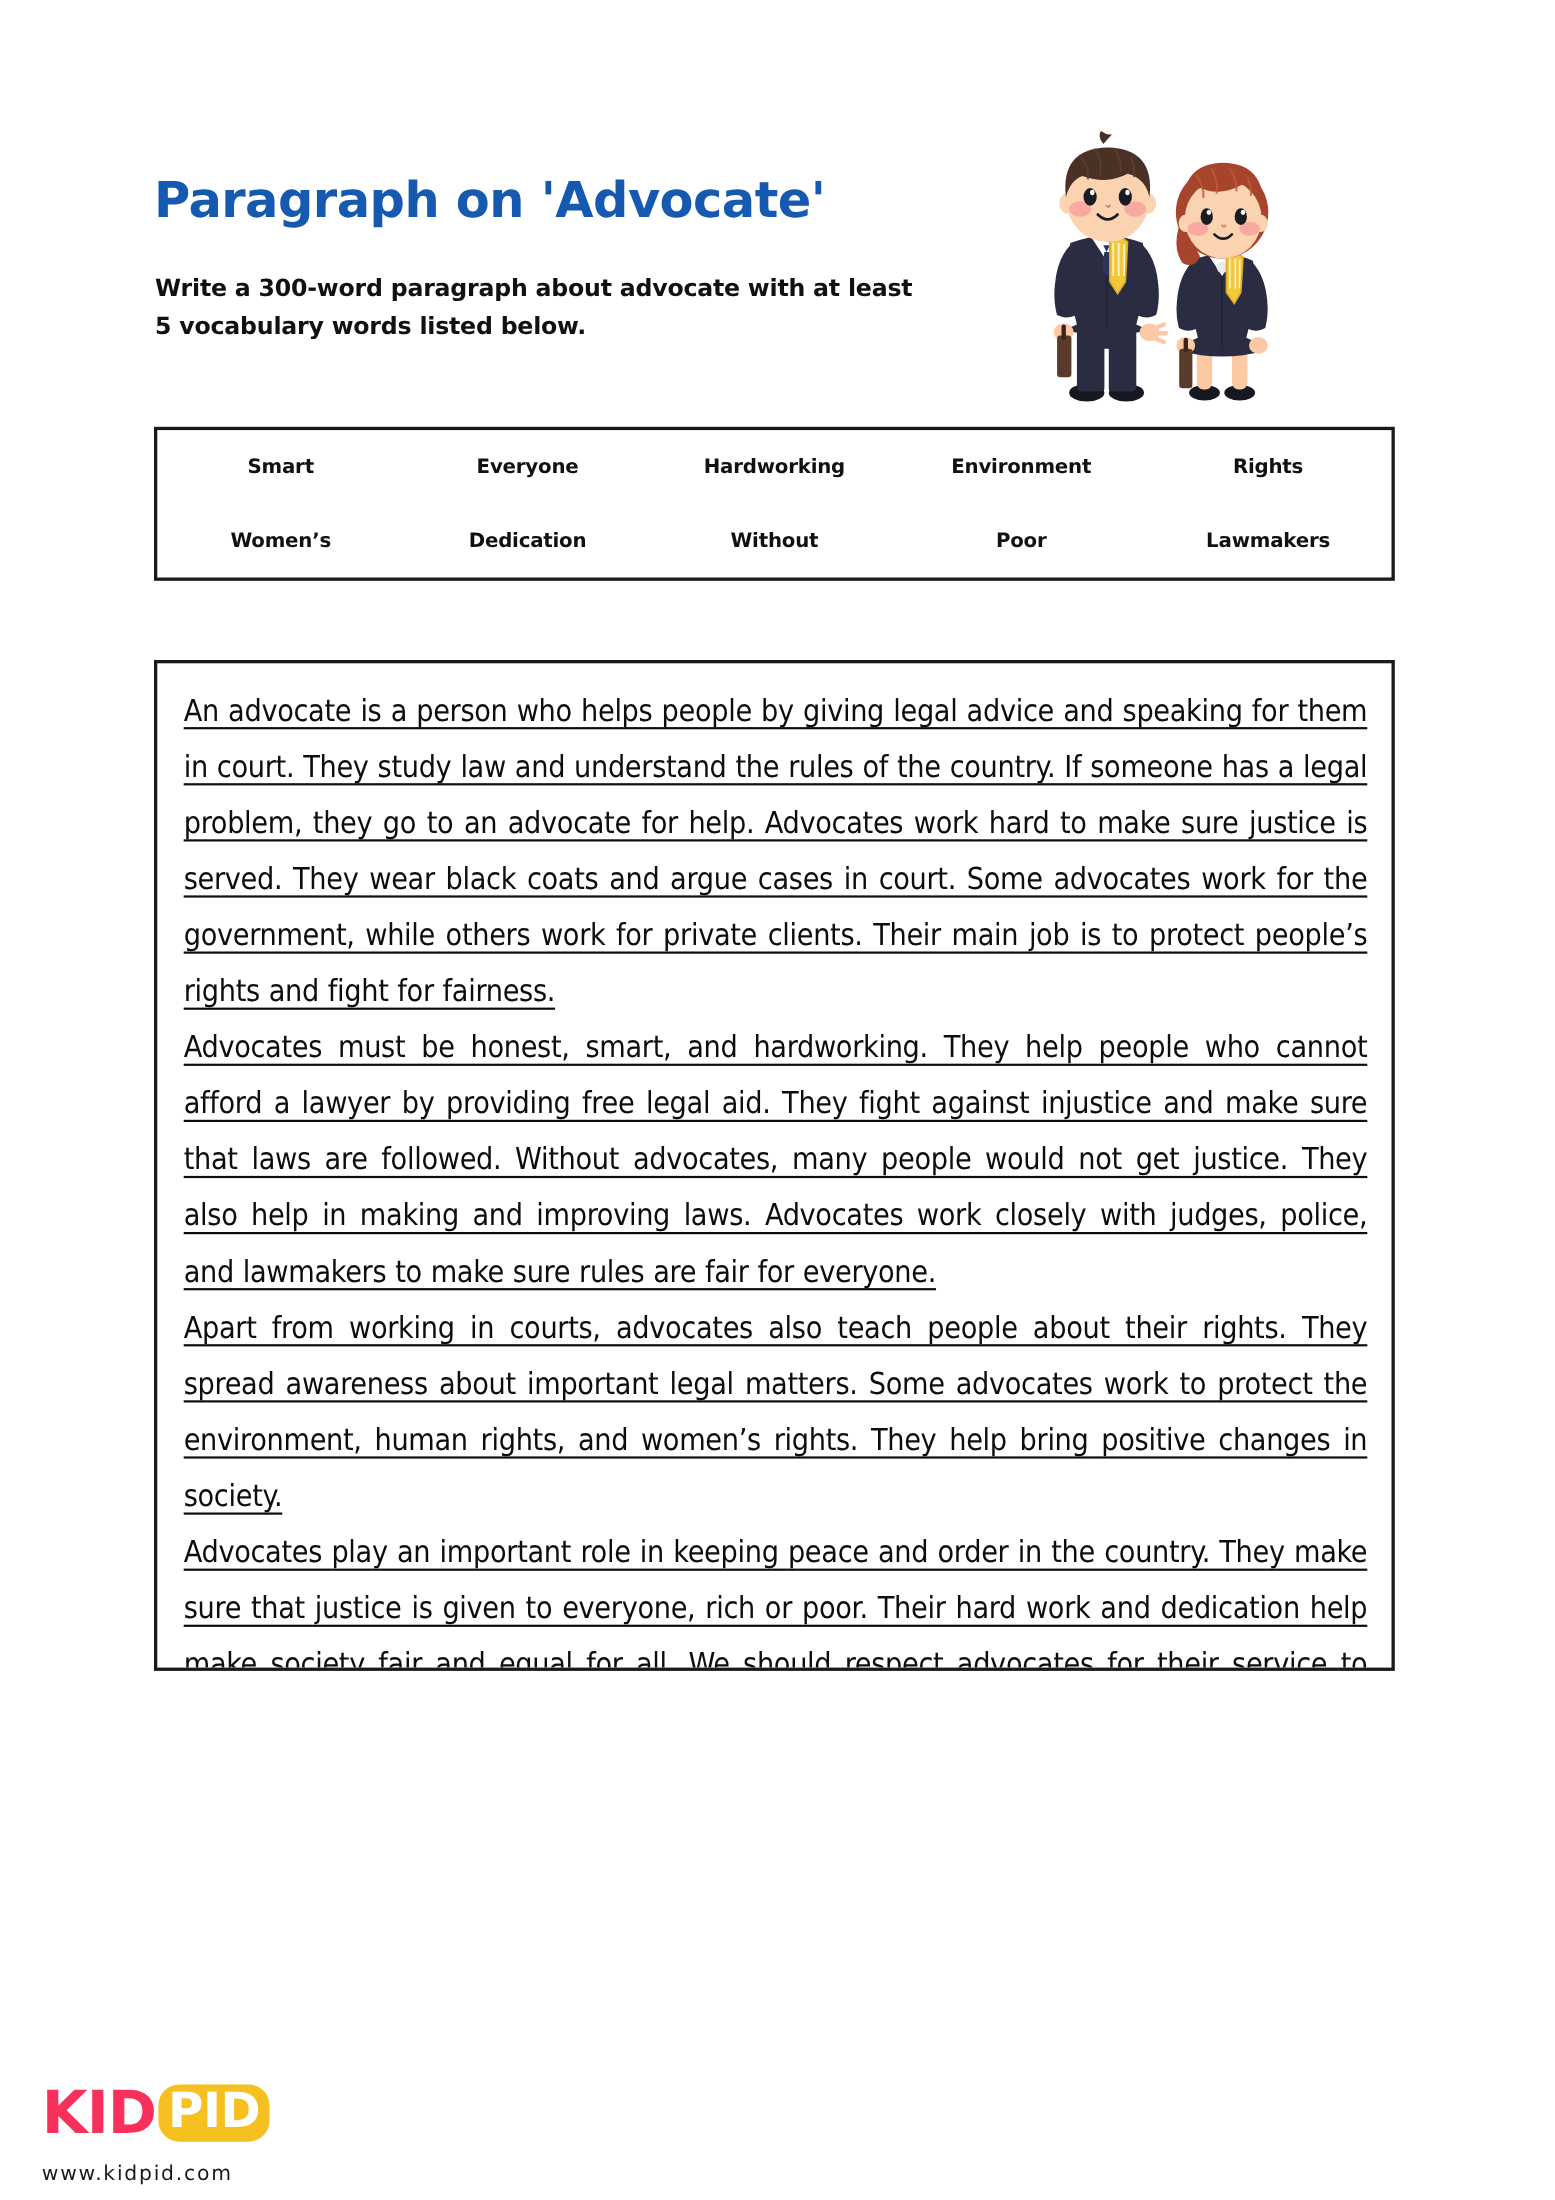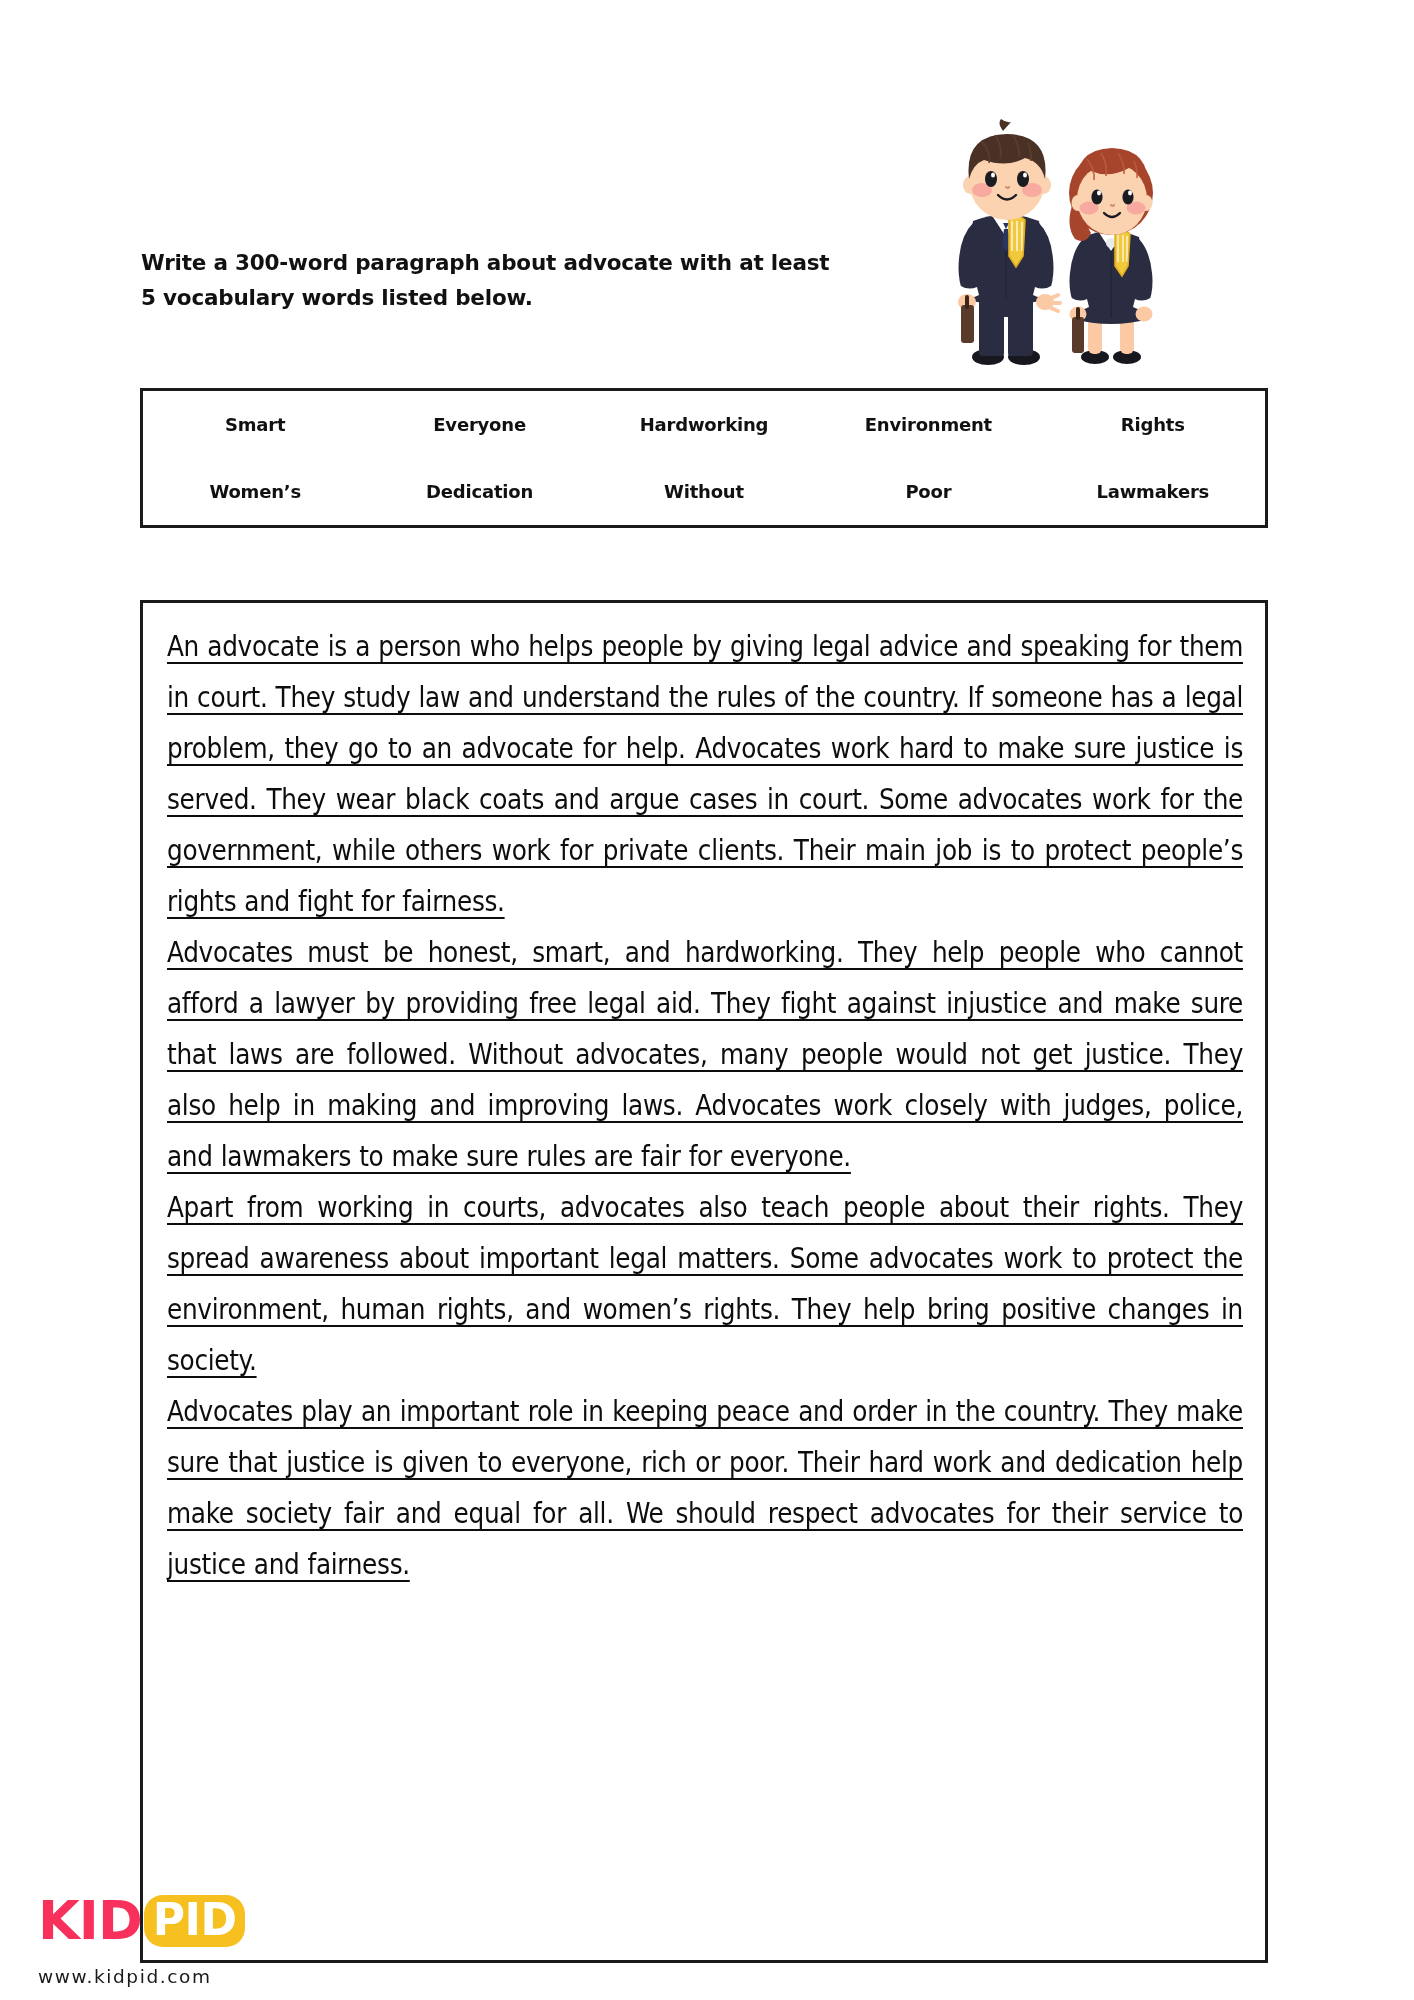--- a/index.html
+++ b/index.html
@@ -71,21 +71,21 @@
     font-weight: bold;
     color: #111111;
     letter-spacing: -0.2px;
     white-space: nowrap;
   }
 
   
   #answer-box {
     position: absolute;
     left: 140px; top: 600px;
-    width: 1128px; height: 1363px;
+    width: 1128px; height: 919px;
     border: 3px solid #1a1a1a;
     background: #ffffff;
     padding: 18px 22px 24px 24px;
     overflow: hidden;
   }
   .para {
     font-family: "DejaVu Sans Condensed", "DejaVu Sans", sans-serif;
     font-size: 27.5px;
     font-weight: 400;
     line-height: 51px;
@@ -155,20 +155,21 @@
   #footer-link {
     text-decoration: underline;
     color: #222222;
   }
 </style>
 </head>
 <body>
 
 <div id="header">
 
+  <div id="title">Paragraph on 'Advocate'</div>
 
   <div id="subtitle">Write a 300-word paragraph about advocate with at least 5 vocabulary words listed below.</div>
 
   <div id="illustration">
     <svg width="270" height="275" viewBox="0 0 270 275" xmlns="http://www.w3.org/2000/svg">
 
       <g>
 
         <ellipse cx="63" cy="262" rx="16" ry="8" fill="#17171f"></ellipse>
         <ellipse cx="99" cy="262" rx="16" ry="8" fill="#17171f"></ellipse>

